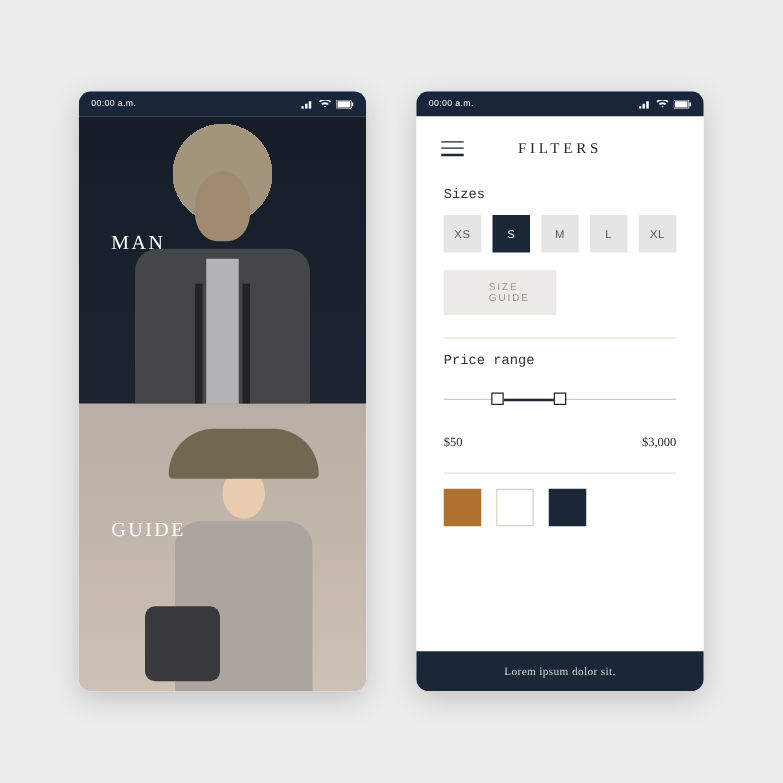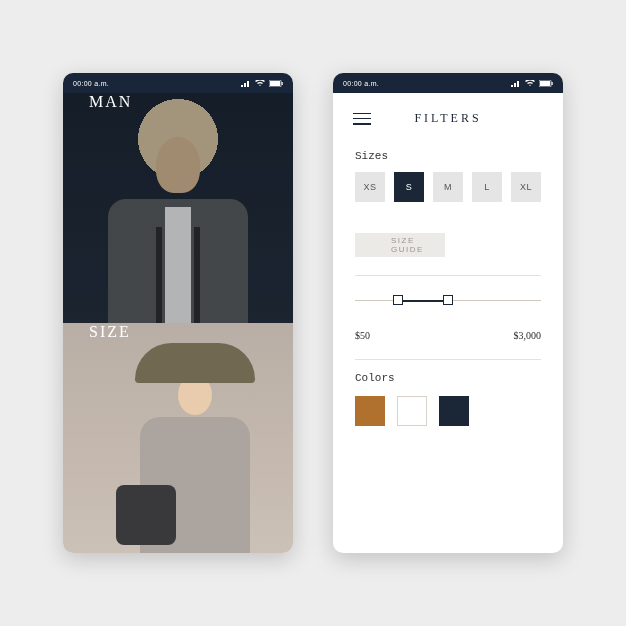--- a/index.html
+++ b/index.html
@@ -41,21 +41,21 @@
   
   .split {
     flex: 1;
     display: flex;
     flex-direction: column;
   }
   .cat {
     flex: 1;
     position: relative;
     display: flex;
-    align-items: flex-start;
+    align-items: center;
     padding: 0 0 26px 26px;
     overflow: hidden;
   }
   .cat-label {
     font-family: Georgia, 'Times New Roman', serif;
     color: #fff;
     letter-spacing: 2px;
     font-size: 16px;
   }
   .cat-man {
@@ -114,21 +114,21 @@
     font-size:11px; color:#333; margin-top:12px;
   }
   .sizes { display:flex; gap:9px; margin-top:10px; }
   .size-chip {
     width:30px; height:30px; background:#e5e5e5;
     display:flex; align-items:center; justify-content:center;
     font-size:9px; color:#555; letter-spacing:.5px; cursor:pointer;
   }
   .size-chip.active { background:#1b2736; color:#fff; }
   .size-guide {
-    margin-top:31px; height:24px; width:90px; background:#eceae6;
+    margin-top:14px; height:36px; width:90px; background:#eceae6;
     font-size:8px; letter-spacing:1.5px; color:#9a968d;
     display:flex; align-items:center; justify-content:center; cursor:pointer;padding-left:36px;
   }
   hr.sep { border:none; border-top:1px solid #e5e2db; margin:18px 0 0; }
 
   .slider-wrap { margin-top:14px; position:relative; height:22px; }
   .track { position:absolute; left:0; right:0; top:10px; height:1px; background:#cfcbc3; }
   .fill { position:absolute; left:23%; right:50%; top:10px; height:2px; background:#1b2736; }
   .handle { position:absolute; top:5px; width:10px; height:10px; background:#fff; border:1.5px solid #1b2736; cursor:pointer; }
   .handle.h1 { left:calc(23% - 5px); }
@@ -178,21 +178,21 @@
       </div>
       <span class="cat-label">MAN</span>
     </div>
     <div class="cat cat-woman">
       <div class="woman-figure">
         <div class="hat"></div>
           <div class="head"></div>
           <div class="body"></div>
           <div class="bag"></div>
       </div>
-      <span class="cat-label">SIZE</span>
+      <span class="cat-label">GUIDE</span>
     </div>
   </div>
 </div>
 
 <div class="phone">
   <div class="status-bar">
     <span>00:00 a.m.</span>
     <span class="status-icons">
       <svg width="10" height="7" viewBox="0 0 10 7">
           <rect x="0" y="5" width="2" height="2" fill="#fff"></rect>
@@ -226,34 +226,37 @@
       <div class="size-chip">XS</div>
       <div class="size-chip active">S</div>
       <div class="size-chip">M</div>
       <div class="size-chip">L</div>
       <div class="size-chip">XL</div>
     </div>
     <div class="size-guide">SIZE GUIDE</div>
 
     <hr class="sep">
 
+    <div class="section-label">Price range</div>
     <div class="slider-wrap">
       <div class="track"></div>
       <div class="fill"></div>
       <div class="handle h1"></div>
       <div class="handle h2"></div>
     </div>
     <div class="range-labels">
       <span>$50</span>
       <span>$3,000</span>
     </div>
 
     <hr class="sep">
 
-    <div class="section-label">Colors</div>
     <div class="colors">
       <div class="swatch" style="background: rgb(176, 112, 46);"></div>
       <div class="swatch outline" style="background: rgb(255, 255, 255);"></div>
       <div class="swatch" style="background: rgb(27, 39, 54);"></div>
     </div>
   </div>
 
+  <div class="footer">
+    <span>Lorem ipsum dolor sit.</span>
+  </div>
 </div>
 
 </body></html>

